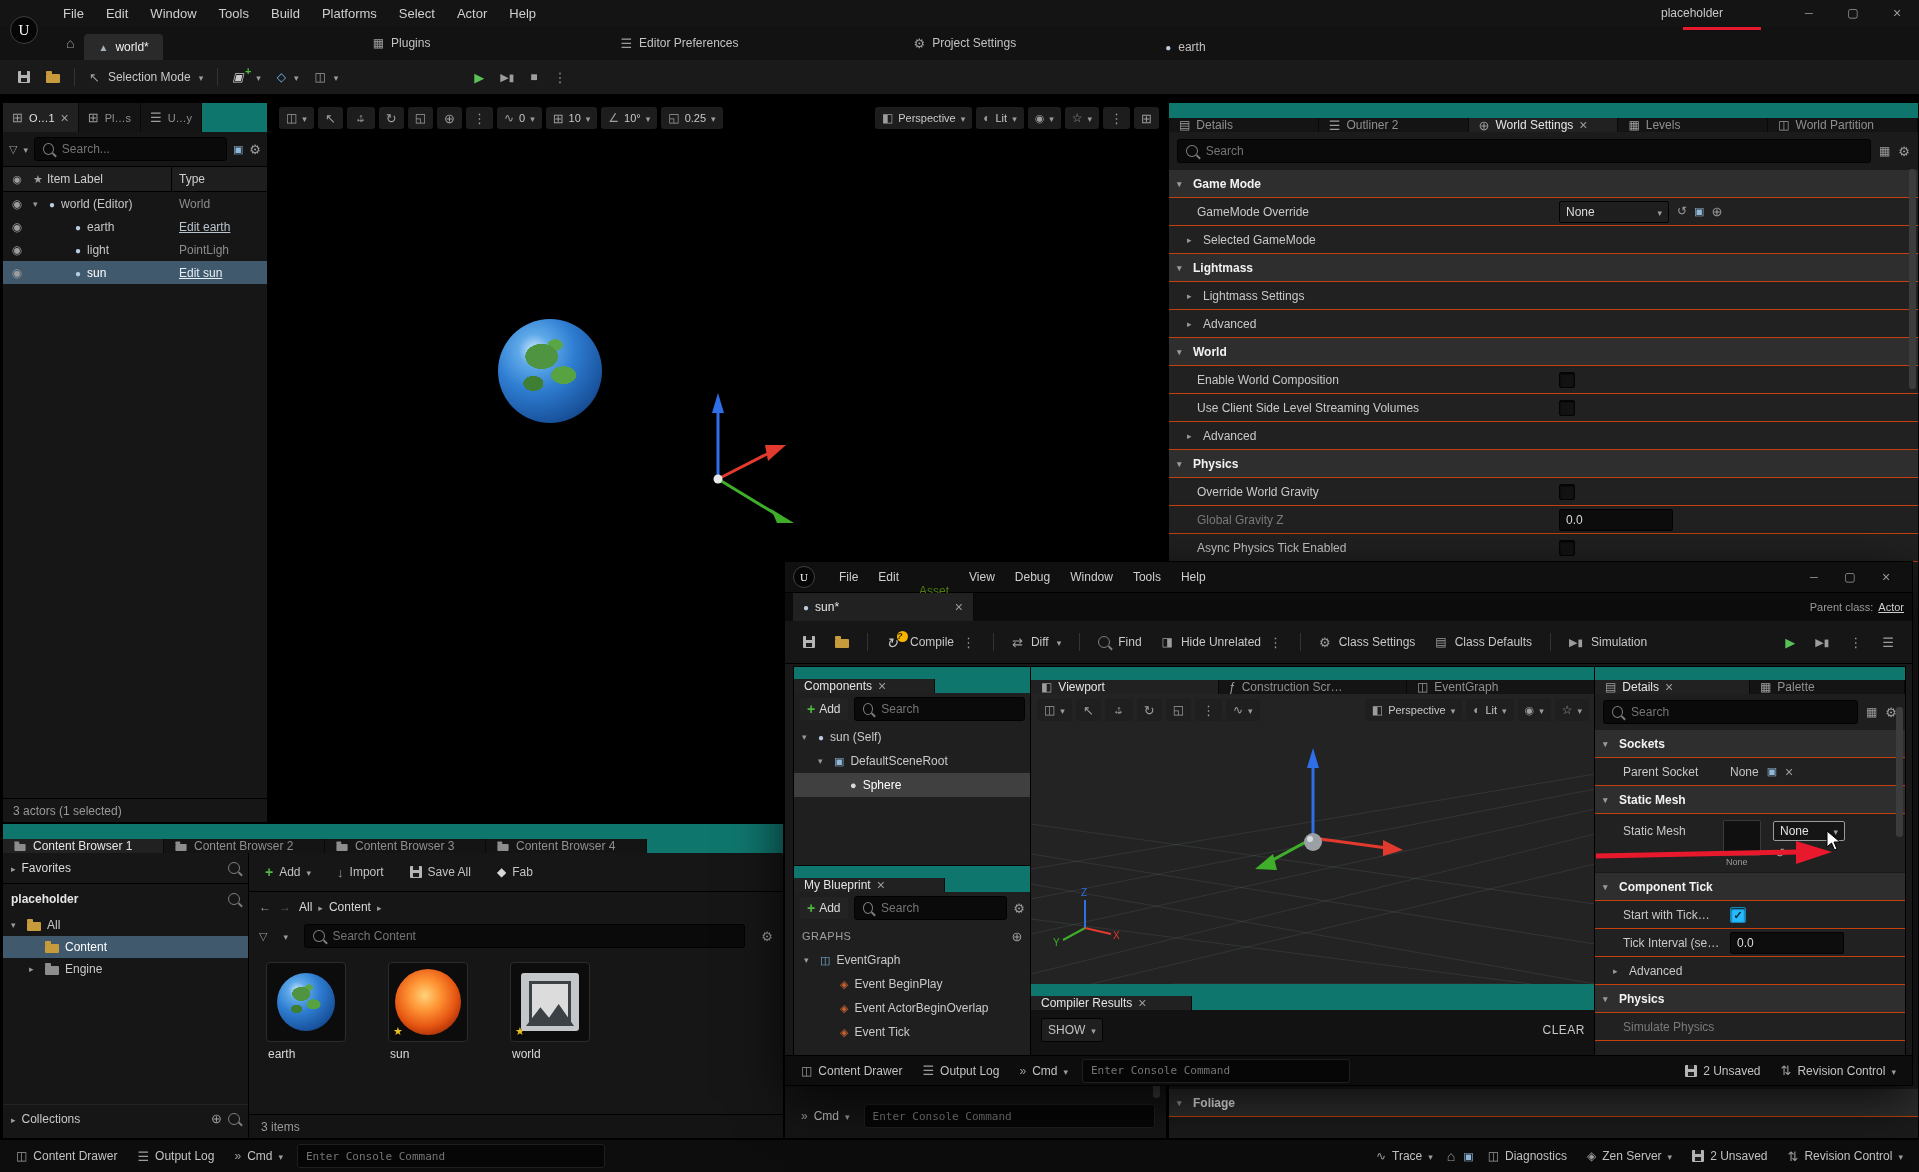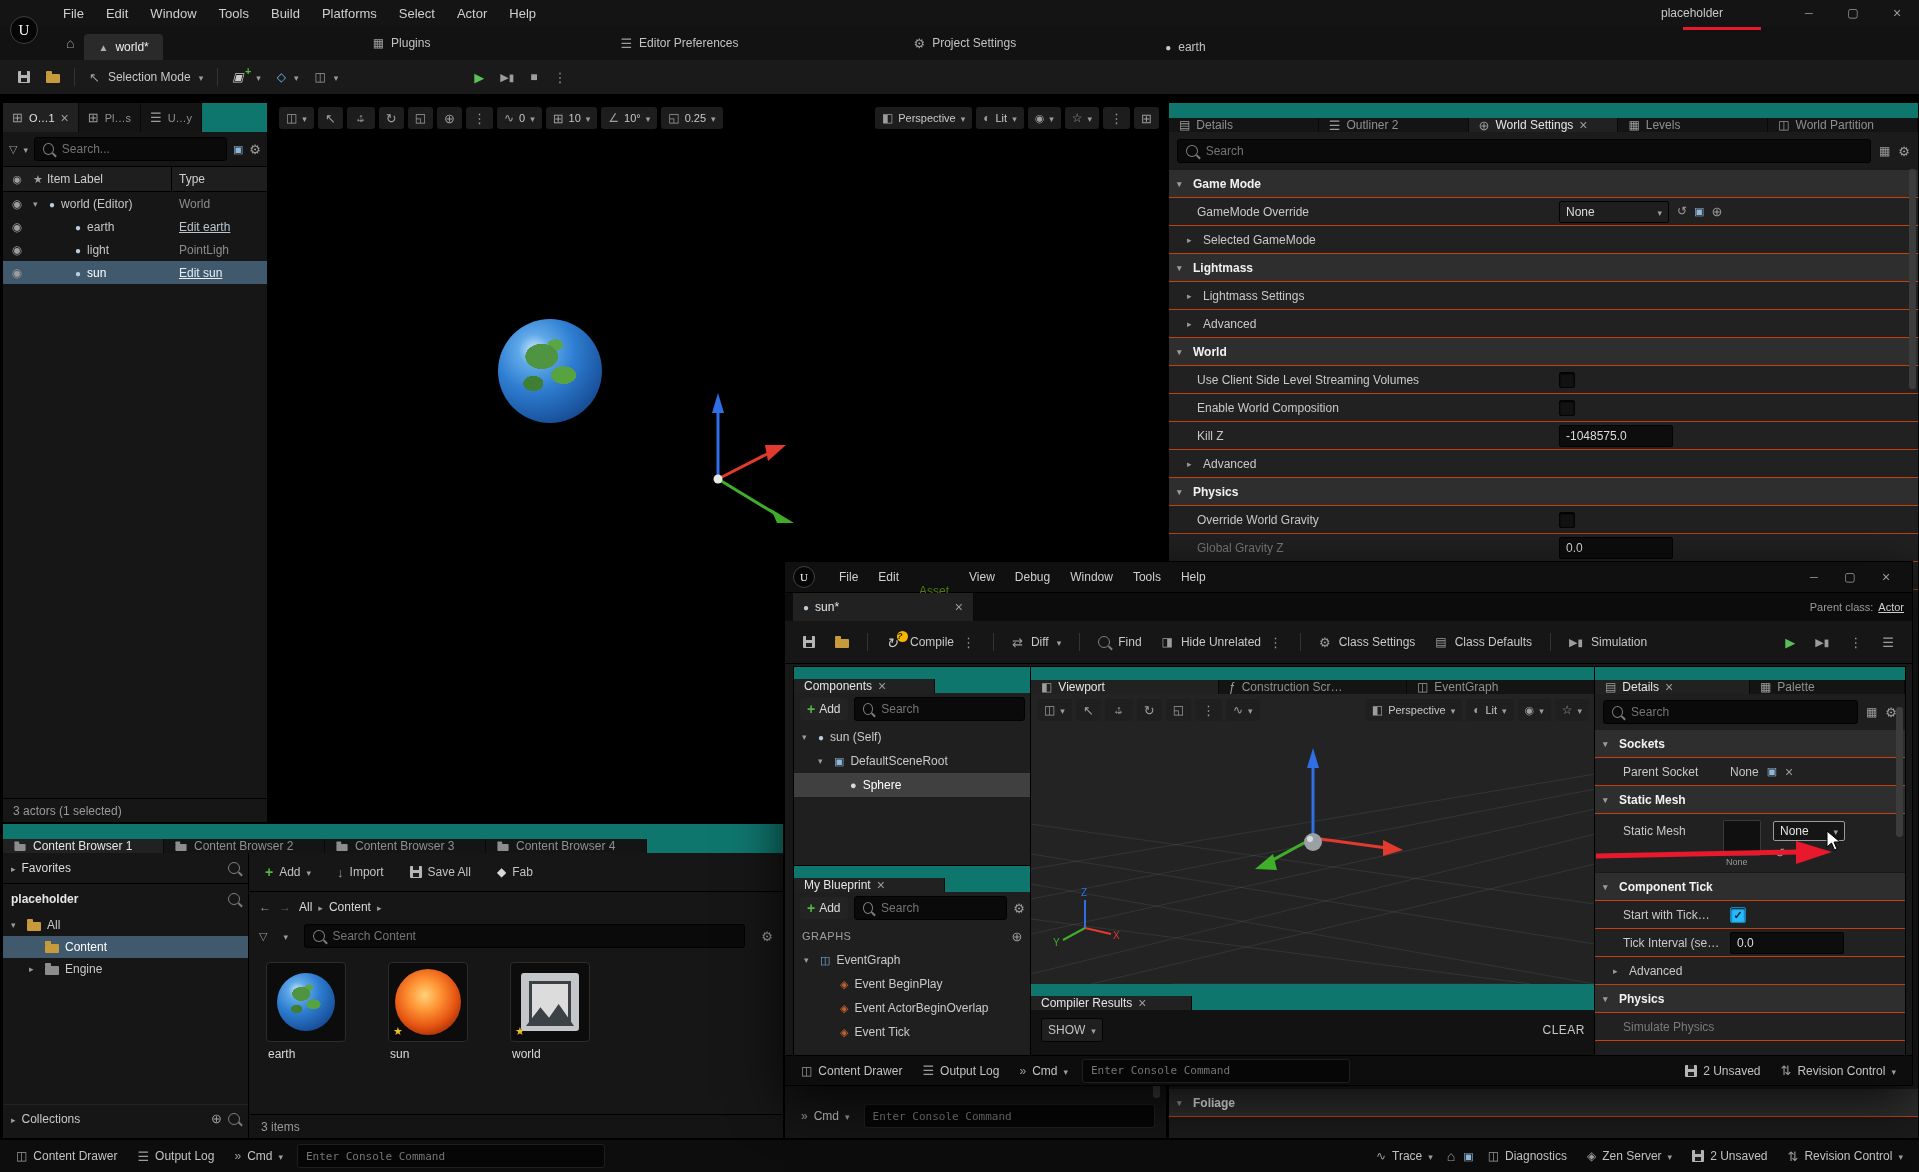--- a/index.html
+++ b/index.html
@@ -549,48 +549,38 @@
         <span class="dlabel">World</span>
         <span class="dctrl">
           
           
           
         </span>
       </div>
 
       <div class="drow prop checkbox">
 
+        <span class="dlabel">Enable World Composition</span>
+        <span class="dctrl">
+
+          <span class="chk"></span>
+
+        </span>
+      </div>
+
+      <div class="drow prop checkbox">
+
         <span class="dlabel">Use Client Side Level Streaming Volumes</span>
         <span class="dctrl">
 
           <span class="chk"></span>
 
         </span>
       </div>
 
-      <div class="drow prop checkbox">
-
-        <span class="dlabel">Enable World Composition</span>
-        <span class="dctrl">
-
-          <span class="chk"></span>
-
-        </span>
-      </div>
-
-      <div class="drow prop number">
-
-        <span class="dlabel">Kill Z</span>
-        <span class="dctrl">
-          <span class="valbox">
-            <span>-1048575.0</span>
-          </span>
-
-        </span>
-      </div>
 
       <div class="drow sub">
         <span class="tri"></span>
         <span class="dlabel">Advanced</span>
         <span class="dctrl">
           
           
           
         </span>
       </div>

